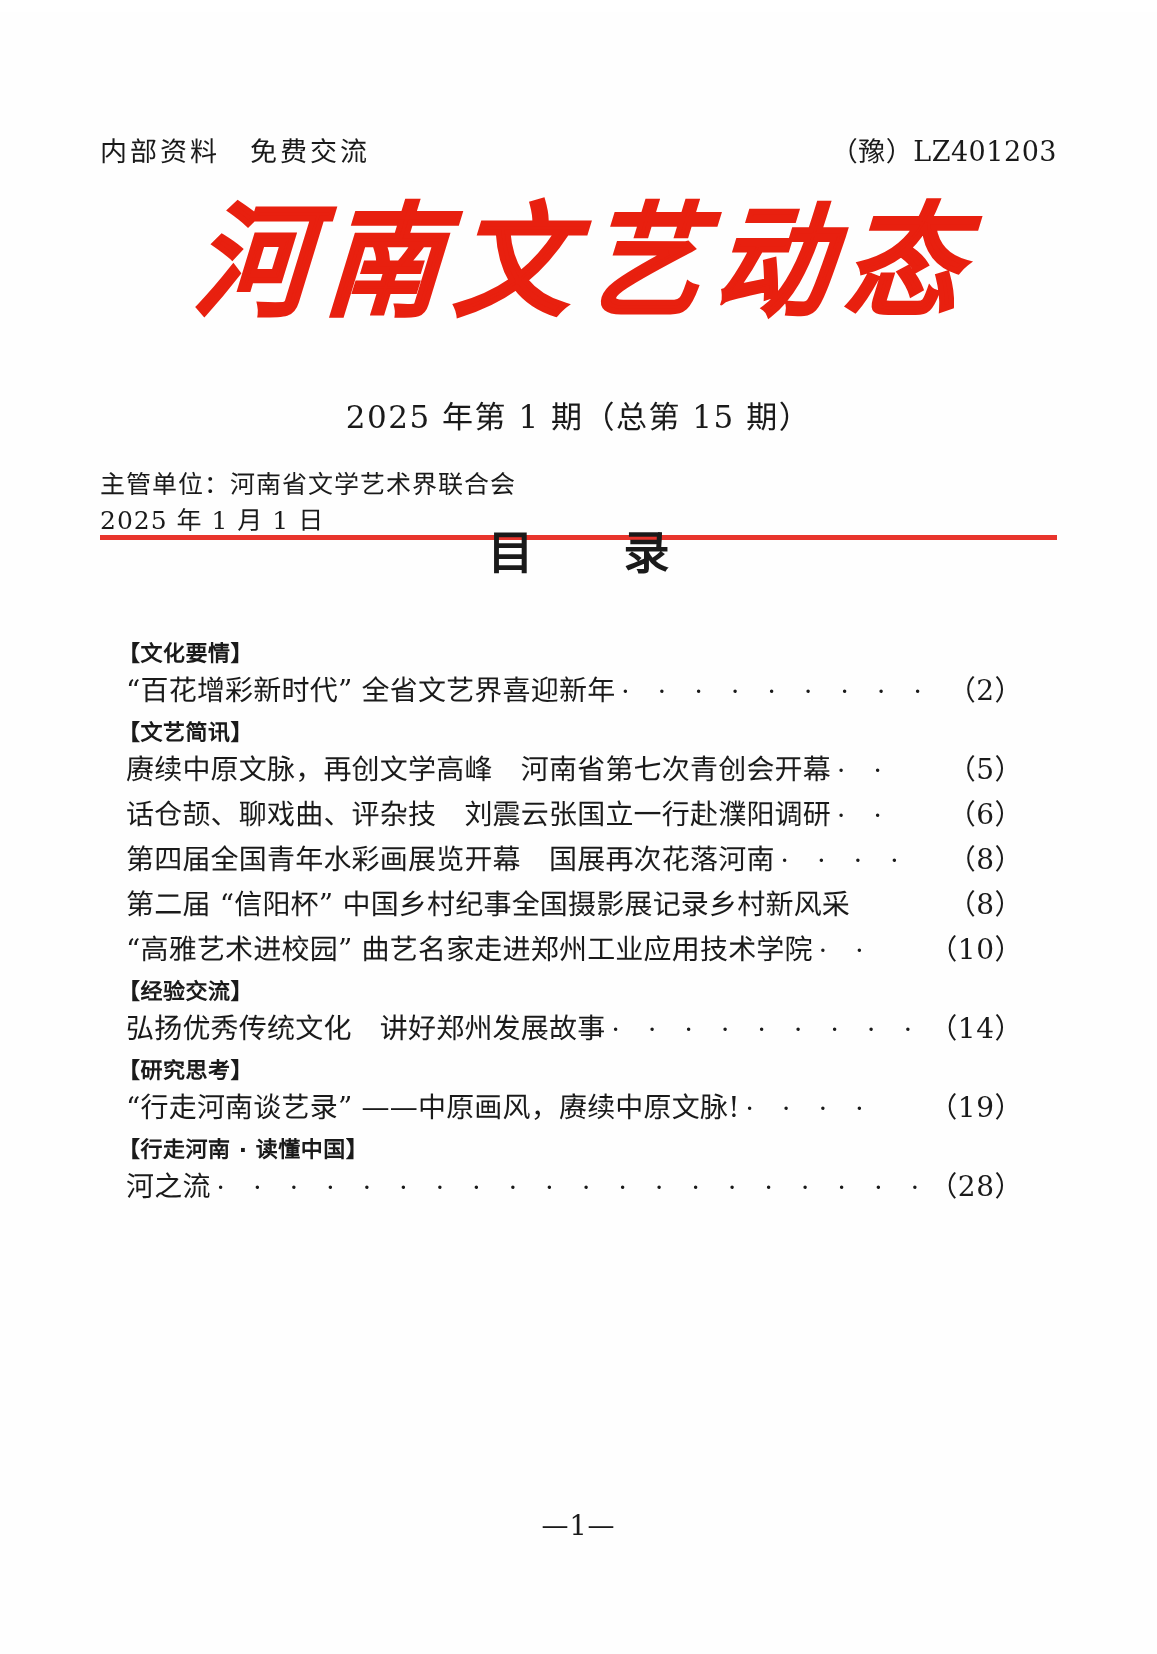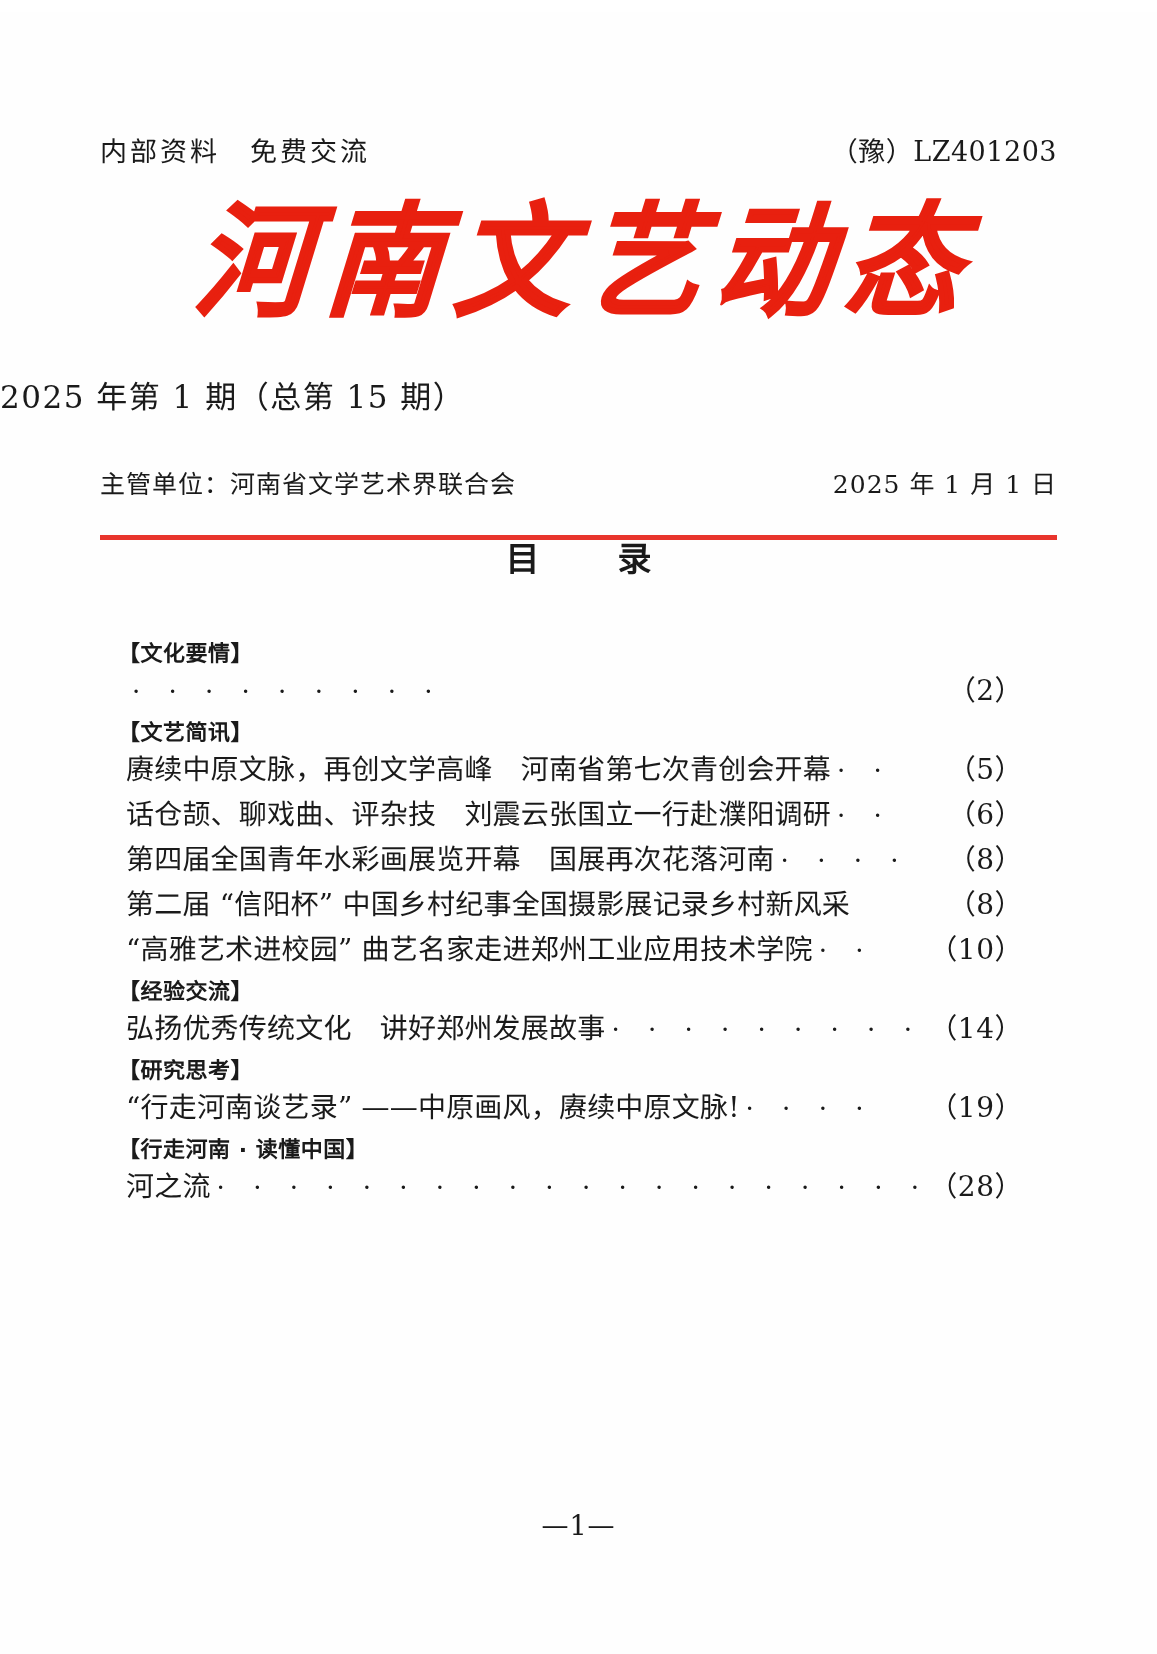--- a/index.html
+++ b/index.html
@@ -56,56 +56,58 @@
     text-indent: 14px;
     -webkit-text-stroke: 2px currentColor;
     transform: skewX(-4deg) scaleY(1.06);
     transform-origin: center;
   }
 
   
   .issue-line {
     position: absolute;
     left: 0;
-    top: 360px;
-    width: 1157px;
+    top: 380px;
+    width: 1157px;
+    text-align: center;
     font-size: 31px;
     letter-spacing: 1.5px;
   }
 
   
   .pub-row {
     position: absolute;
     left: 100px;
     top: 452px;
     width: 957px;
     display: flex;
     justify-content: space-between;
     align-items: baseline;
     font-size: 25px;
     letter-spacing: 1px;
+    flex-direction: column;
   }
 
   .red-rule {
     position: absolute;
     left: 100px;
     top: 523px;
     width: 957px;
     height: 5px;
     background: #e8342c;
   }
 
   
   .toc-title {
     position: absolute;
     left: 0;
-    top: 520px;
-    width: 1157px;
-    text-align: center;
-    font-size: 34px;
+    top: 504px;
+    width: 1157px;
+    text-align: center;
+    font-size: 46px;
     font-weight: 700;
     letter-spacing: 22px;
     text-indent: 22px;
     font-family: "DejaVu Serif", "Liberation Serif", serif;
   }
 
   
   .toc {
     position: absolute;
     left: 118px;
@@ -184,20 +186,21 @@
     <span>2025 年 1 月 1 日</span>
   </div>
 
   <div class="red-rule"></div>
 
   <div class="toc-title">目　录</div>
 
   <div class="toc" id="toc-body">
       <div class="section-head">【文化要情】</div>
       <div class="entry">
+        <span class="etitle">“百花增彩新时代” 全省文艺界喜迎新年</span>
         <span class="leader">· · · · · · · · ·</span>
         <span class="epage">（2）</span>
       </div>
       <div class="section-head">【文艺简讯】</div>
       <div class="entry">
         <span class="etitle">赓续中原文脉，再创文学高峰　河南省第七次青创会开幕</span>
         <span class="leader">· ·</span>
         <span class="epage">（5）</span>
       </div>
       <div class="entry">

